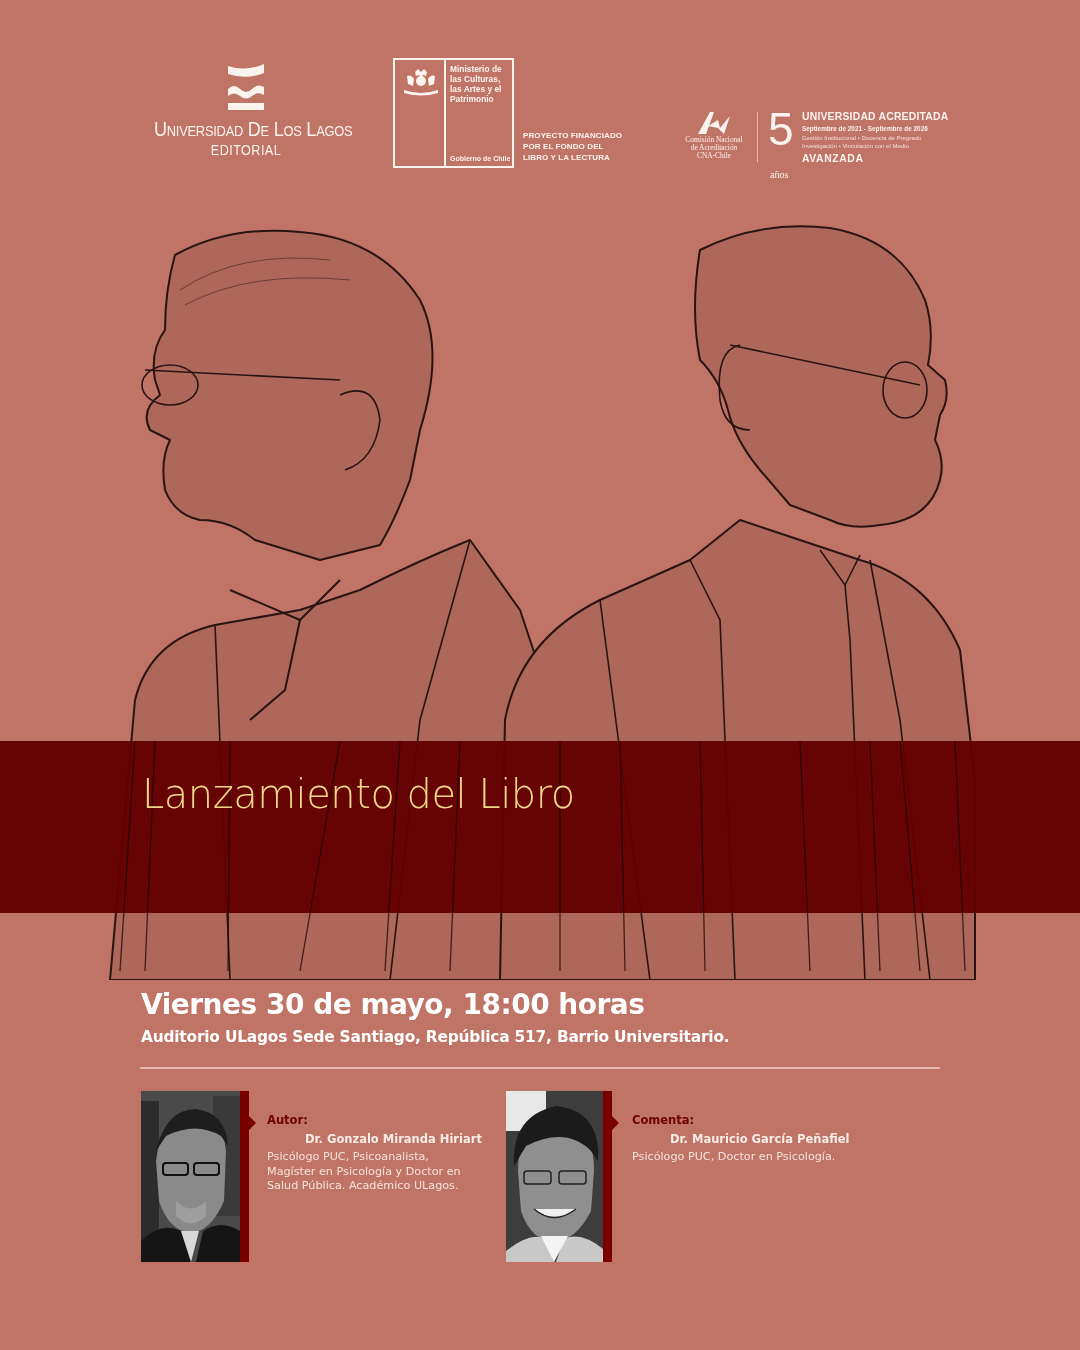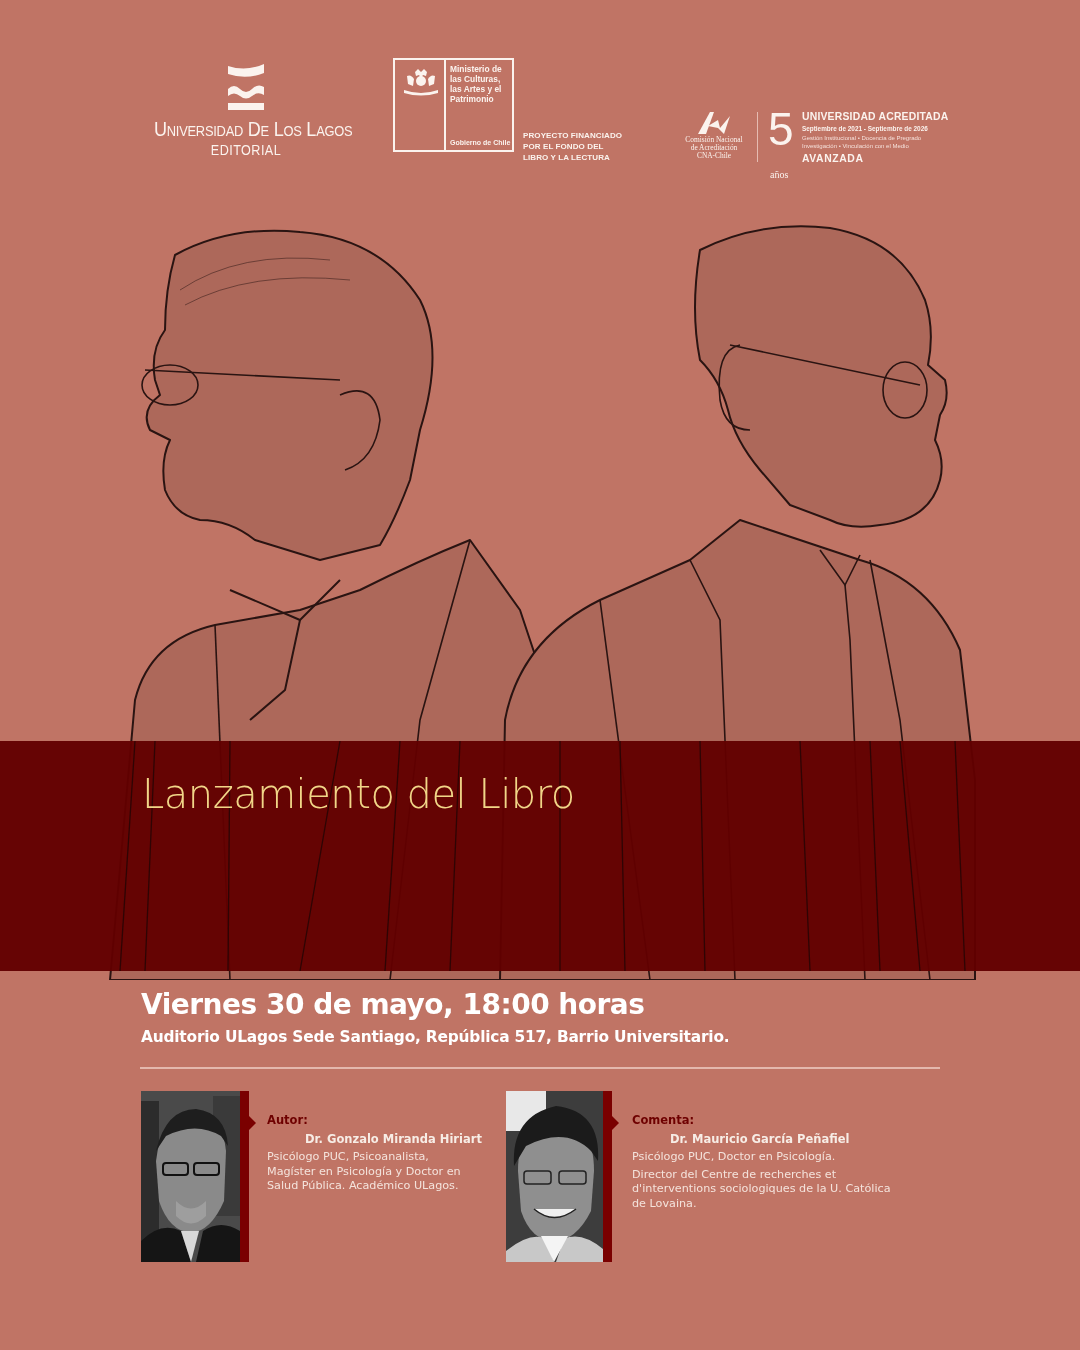--- a/index.html
+++ b/index.html
@@ -21,21 +21,21 @@
       font-size: 21px; letter-spacing: -0.3px; color: #fbf3ee;
       font-variant: small-caps; white-space: nowrap; transform: scaleX(0.86); transform-origin: center;
       display: block; line-height: 22px;
     }
     .logo-ulagos .sub {
       font-size: 14px; color: #fbf3ee; letter-spacing: 0.5px; margin-top: 2px; display: block;
       transform: scaleX(0.9);
     }
 
     .logo-mincult {
-      position: absolute; left: 393px; top: 58px; width: 121px; height: 94px;
+      position: absolute; left: 393px; top: 58px; width: 121px; height: 110px;
       border: 2px solid #fbf3ee;
     }
     .logo-mincult .divider { position: absolute; left: 49px; top: 0; bottom: 0; width: 2px; background: #fbf3ee; }
     .logo-mincult .crest { position: absolute; left: 6px; top: 6px; width: 40px; height: 32px; }
     .logo-mincult .txt {
       position: absolute; left: 55px; top: 4px; width: 62px;
       font-size: 8.4px; font-weight: bold; line-height: 10px; color: #fbf3ee;
     }
     .logo-mincult .gob {
       position: absolute; left: 55px; bottom: 4px; font-size: 7px; font-weight: bold; color: #fbf3ee; white-space: nowrap;
@@ -54,21 +54,21 @@
     .acred-title { position: absolute; left: 802px; top: 111px; font-size: 10.4px; font-weight: bold; color: #fbf3ee; letter-spacing: 0.2px; white-space: nowrap; }
     .acred-dates { position: absolute; left: 802px; top: 125px; font-size: 6.4px; font-weight: bold; color: #fbf3ee; white-space: nowrap; }
     .acred-areas { position: absolute; left: 802px; top: 134px; font-size: 6px; line-height: 8px; color: #f5e0da; white-space: nowrap; }
     .acred-level { position: absolute; left: 802px; top: 153px; font-size: 10.4px; font-weight: bold; color: #fbf3ee; letter-spacing: 0.6px; }
 
     
     .illustration { position: absolute; left: 0; top: 200px; width: 1080px; height: 780px; }
 
     
     .banner {
-      position: absolute; left: 0; top: 741px; width: 1080px; height: 230px;
+      position: absolute; left: 0; top: 741px; width: 1080px; height: 172px;
       background: rgba(98, 0, 0, 0.96);
     }
     .banner-lines { position: absolute; left: 0; top: 0; width: 1080px; height: 230px; }
     .banner-pre {
       position: absolute; left: 142px; top: 28px;
       font-family: "DejaVu Sans", sans-serif; font-weight: 200; font-size: 40px; color: #f1d688;
       letter-spacing: -0.5px; line-height: 50px; white-space: nowrap;
       font-stretch: condensed;
     }
     .banner-title {
@@ -278,15 +278,14 @@
     <path d="M28 118 Q48 135 70 118" fill="#f0f0f0" stroke="#222" stroke-width="1.5"></path>
     <path d="M0 171 L0 160 Q25 140 40 148 L48 171 Z M97 171 L97 158 Q75 140 58 148 L50 171 Z" fill="#c8c8c8"></path>
     <path d="M35 145 L48 171 L62 145 Z" fill="#f4f4f4"></path>
   </svg>
   <div class="bar"></div>
   <div class="pointer"></div>
   <div class="info">
     <span class="role">Comenta:</span>
     <span class="pname">Dr. Mauricio García Peñafiel</span>
     <span class="bio">Psicólogo PUC, Doctor en Psicología.</span>
-    <span class="bio">Director del Centre de recherches et d'interventions sociologiques de la U. Católica de Lovaina.</span>
   </div>
 </div>
 
 </body></html>

